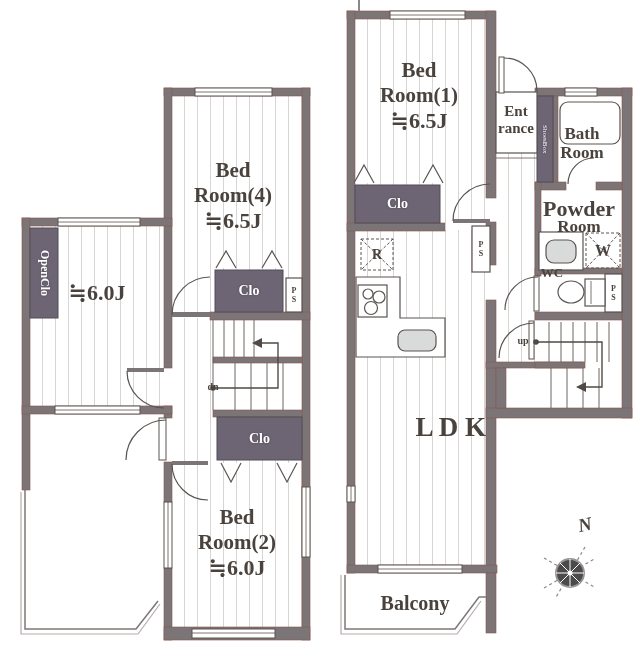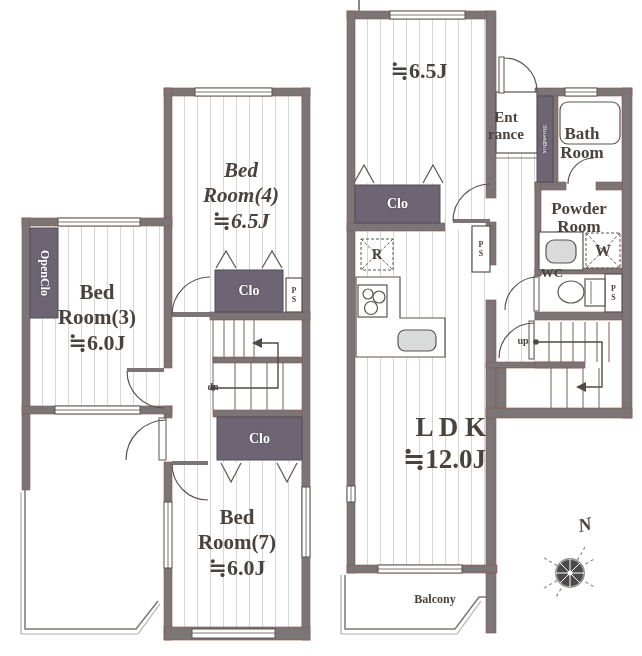--- a/index.html
+++ b/index.html
@@ -255,62 +255,61 @@
         <circle cx="0" cy="0" r="14" fill="#4b4b4b" stroke="#9a9592" stroke-width="2"></circle>
         <line class="spoke" x1="0" y1="-14" x2="0" y2="14"></line>
         <line class="spoke" x1="-14" y1="0" x2="14" y2="0"></line>
         <line class="spoke" x1="-10" y1="-10" x2="10" y2="10"></line>
         <line class="spoke" x1="-10" y1="10" x2="10" y2="-10"></line>
         <circle cx="0" cy="0" r="2.5" fill="#fff"></circle>
       </g>
     </g>
   </svg>
 
-  <div class="rblock" style="left:174px;top:158px;width:134px;font-style:italic;">
+  <div class="rblock" style="left:166px;top:158px;width:134px;">
     <div class="rname">Bed Room(4)</div>
     <div class="rsize">≒6.5J</div>
   </div>
   <div class="rblock" style="left:30px;top:280px;width:134px;">
-    <div class="rname">Bed Room(3)</div>
     <div class="rsize">≒6.0J</div>
   </div>
   <div class="rblock" style="left:172px;top:505px;width:130px;">
-    <div class="rname">Bed Room(7)</div>
+    <div class="rname">Bed Room(2)</div>
     <div class="rsize">≒6.0J</div>
   </div>
   <div class="lbl clotxt vtext" style="left:30px;top:228px;width:28px;height:90px;font-size:12px;">OpenClo</div>
   <div class="lbl clotxt" style="left:215px;top:270px;width:68px;line-height:42px;">Clo</div>
   <div class="lbl clotxt" style="left:217px;top:417px;width:85px;line-height:43px;">Clo</div>
   <div class="lbl vtext upright" style="left:286px;top:279px;width:16px;height:32px;font-size:8px;font-weight:700;">PS</div>
   <div class="lbl small" style="left:202px;top:381px;width:22px;">dn</div>
 
   <div class="rblock" style="left:352px;top:58px;width:134px;">
+    <div class="rname">Bed Room(1)</div>
     <div class="rsize">≒6.5J</div>
   </div>
   <div class="rblock" style="left:352px;top:412px;width:134px;text-align:right;">
     <div style="font-size:27px;line-height:31px;font-weight:600;">L D K</div>
-    <div style="font-size:27px;line-height:33px;font-weight:600;">≒12.0J</div>
-  </div>
-  <div class="rblock" style="left:482px;top:103px;width:48px;margin-top:6px;">
+  </div>
+  <div class="rblock" style="left:492px;top:103px;width:48px;">
     <div style="font-size:15px;line-height:17px;font-weight:600;">Ent</div>
     <div style="font-size:15px;line-height:17px;font-weight:600;">rance</div>
   </div>
   <div class="lbl clotxt vtext" style="left:537px;top:98px;width:16px;height:82px;font-size:7px;font-weight:400;">ShoesBox</div>
   <div class="rblock" style="left:538px;top:124px;width:88px;font-family:Liberation Serif, serif;">
     <div style="font-size:17px;line-height:19px;font-weight:600;">Bath</div>
     <div style="font-size:17px;line-height:19px;font-weight:600;">Room</div>
   </div>
   <div class="rblock" style="left:533px;top:200px;width:92px;">
-    <div style="font-size:17px;line-height:18px;font-weight:600;">Powder</div>
+    <div style="font-size:22px;line-height:18px;font-weight:600;">Powder</div>
     <div style="font-size:17px;line-height:18px;font-weight:600;">Room</div>
   </div>
   <div class="lbl" style="left:537px;top:265px;width:30px;font-size:13px;font-weight:700;">WC</div>
   <div class="lbl clotxt" style="left:355px;top:185px;width:85px;line-height:38px;">Clo</div>
   <div class="lbl" style="left:361px;top:239px;width:32px;line-height:31px;font-size:14px;font-weight:600;">R</div>
   <div class="lbl" style="left:586px;top:233px;width:34px;line-height:35px;font-size:16px;font-weight:600;">W</div>
   <div class="lbl vtext upright" style="left:472px;top:228px;width:18px;height:42px;font-size:8px;font-weight:700;">PS</div>
   <div class="lbl vtext upright" style="left:605px;top:276px;width:17px;height:34px;font-size:8px;font-weight:700;">PS</div>
   <div class="lbl small" style="left:512px;top:335px;width:22px;">up</div>
-  <div class="lbl" style="left:370px;top:592px;width:130px;font-size:12px;font-weight:600;text-align:center;">Balcony</div>
+  <div class="lbl" style="left:350px;top:592px;width:130px;font-size:20px;font-weight:600;text-align:center;">Balcony</div>
 
   <div class="lbl" style="left:570px;top:514px;width:30px;font-size:19px;font-weight:700;font-style:italic;transform:rotate(-12deg);">N</div>
 
 </div>
 
 </body></html>

